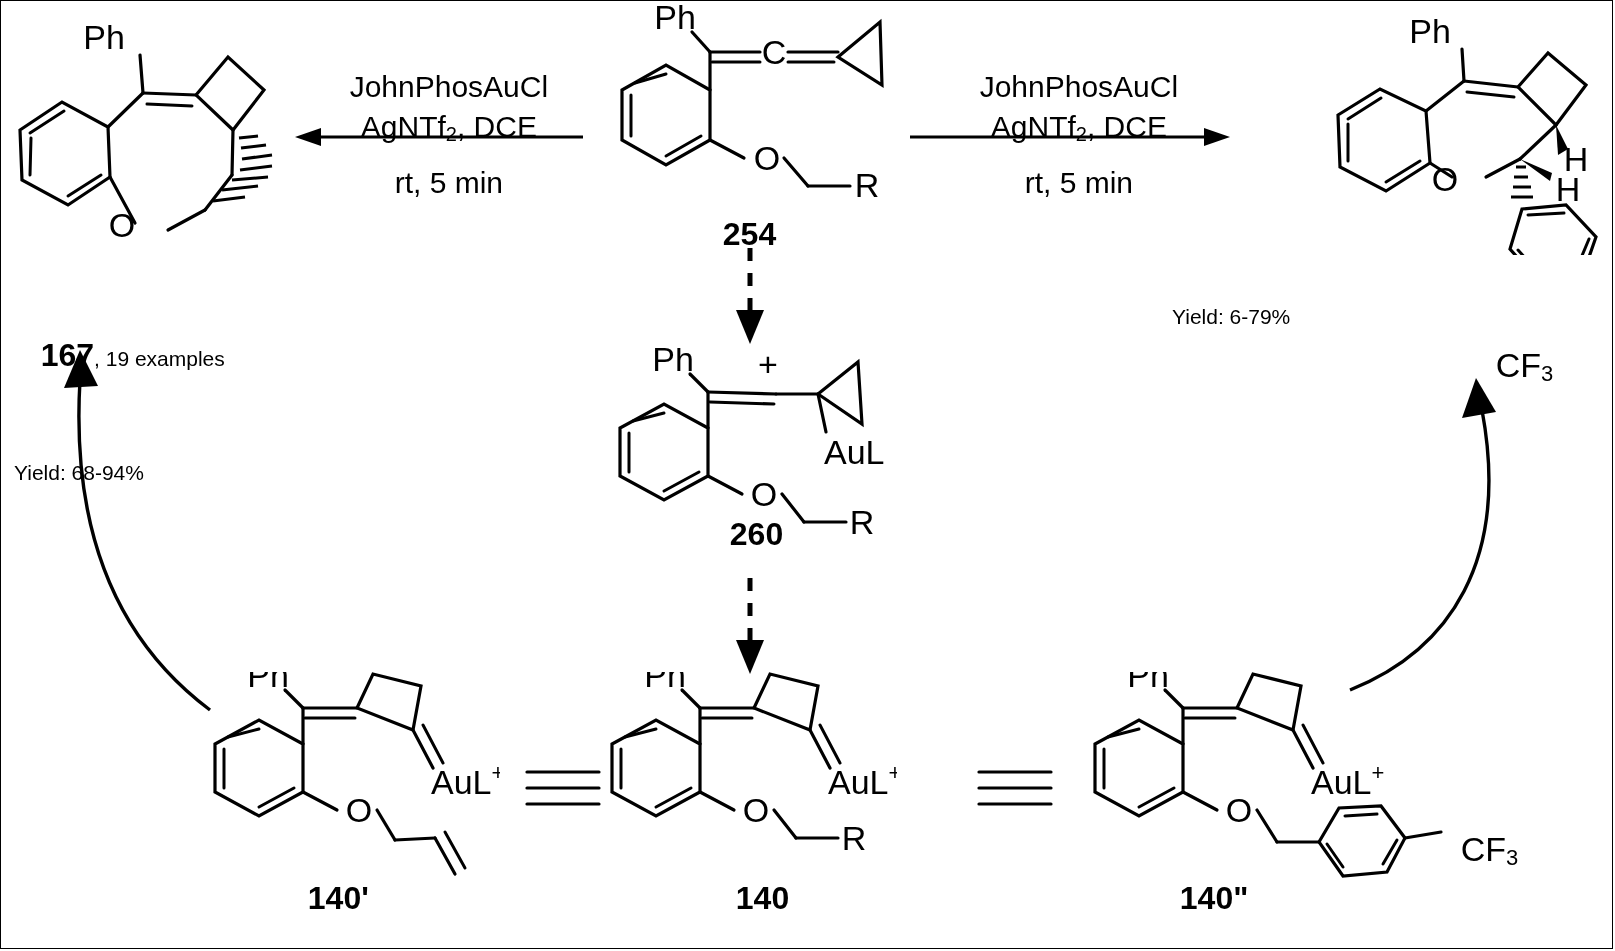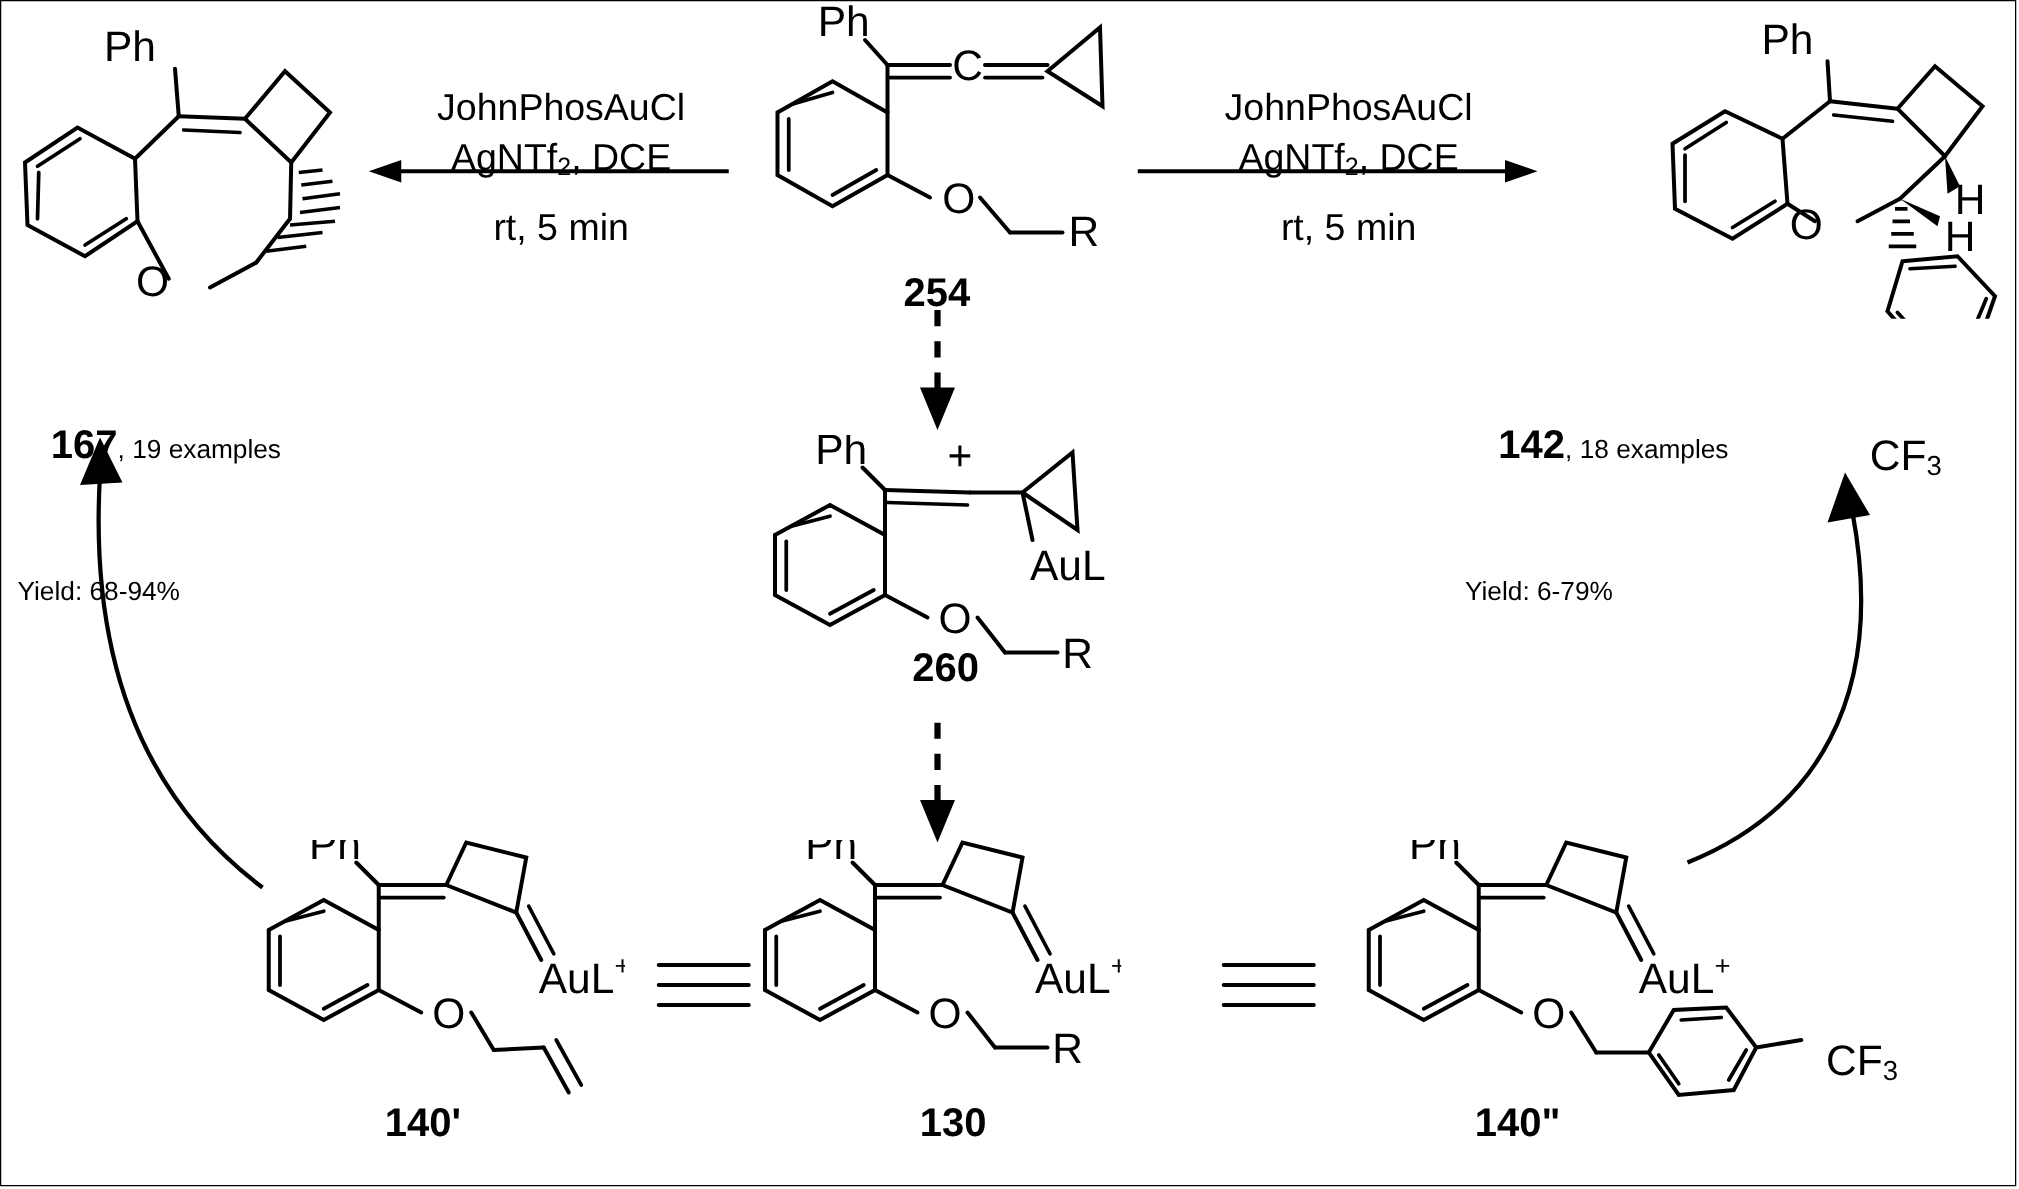--- a/index.html
+++ b/index.html
@@ -197,23 +197,20 @@
       <text class="atom" x="150" y="38" text-anchor="middle">Ph</text>
       <text class="atom" x="296" y="166" text-anchor="middle">H</text>
       <text class="atom" x="288" y="196" text-anchor="middle">H</text>
     </svg>
   </div>
   <div class="txtblk" style="left:1478px; top:328px;">
     <span class="atom">CF</span><span class="atomS" style="vertical-align:sub;">3</span>
   </div>
 
   <div class="txtblk" style="left:1172px; top:262px;">
-    <div style="line-height:38px;">
-      <span class="lbl">142</span><span class="cap">, 18 examples</span>
-    </div>
     <div class="cap" style="line-height:38px;">Yield: 6-79%</div>
   </div>
 
   <div class="struct" style="left:730px; top:248px;">
     <svg width="40" height="96" viewBox="0 0 40 96">
       <line class="dash" x1="20" y1="0" x2="20" y2="66"></line>
       <polygon points="20,96 6,62 34,62" fill="#000"></polygon>
     </svg>
   </div>
 
@@ -283,21 +280,21 @@
       <line class="bond" x1="182" y1="138" x2="204" y2="166"></line>
       <line class="bond" x1="204" y1="166" x2="246" y2="166"></line>
       <text class="atom" x="164" y="150" text-anchor="middle">O</text>
       <text class="atom" x="73" y="15" text-anchor="middle">Ph</text>
       <text class="atom" x="236" y="122" text-anchor="start">AuL</text>
       <text class="atomS" x="303" y="108" text-anchor="middle">+</text>
       <text class="atom" x="262" y="178" text-anchor="middle">R</text>
     </svg>
   </div>
   <div class="txtblk" style="left:718px; top:862px;">
-    <span class="lbl">130</span>
+    <span class="lbl">140</span>
   </div>
 
   <div class="struct" style="left:195px; top:672px;">
     <svg width="305" height="210" viewBox="0 0 305 210">
       <polygon class="bond" points="20,120 20,72 64,48 108,72 108,120 64,144"></polygon>
       <line class="bondw" x1="29" y1="116" x2="29" y2="77"></line>
       <line class="bondw" x1="33" y1="65" x2="64" y2="57"></line>
       <line class="bondw" x1="64" y1="135" x2="99" y2="116"></line>
       <line class="bond" x1="108" y1="72" x2="108" y2="36"></line>
       <line class="bond" x1="108" y1="36" x2="90" y2="18"></line>

